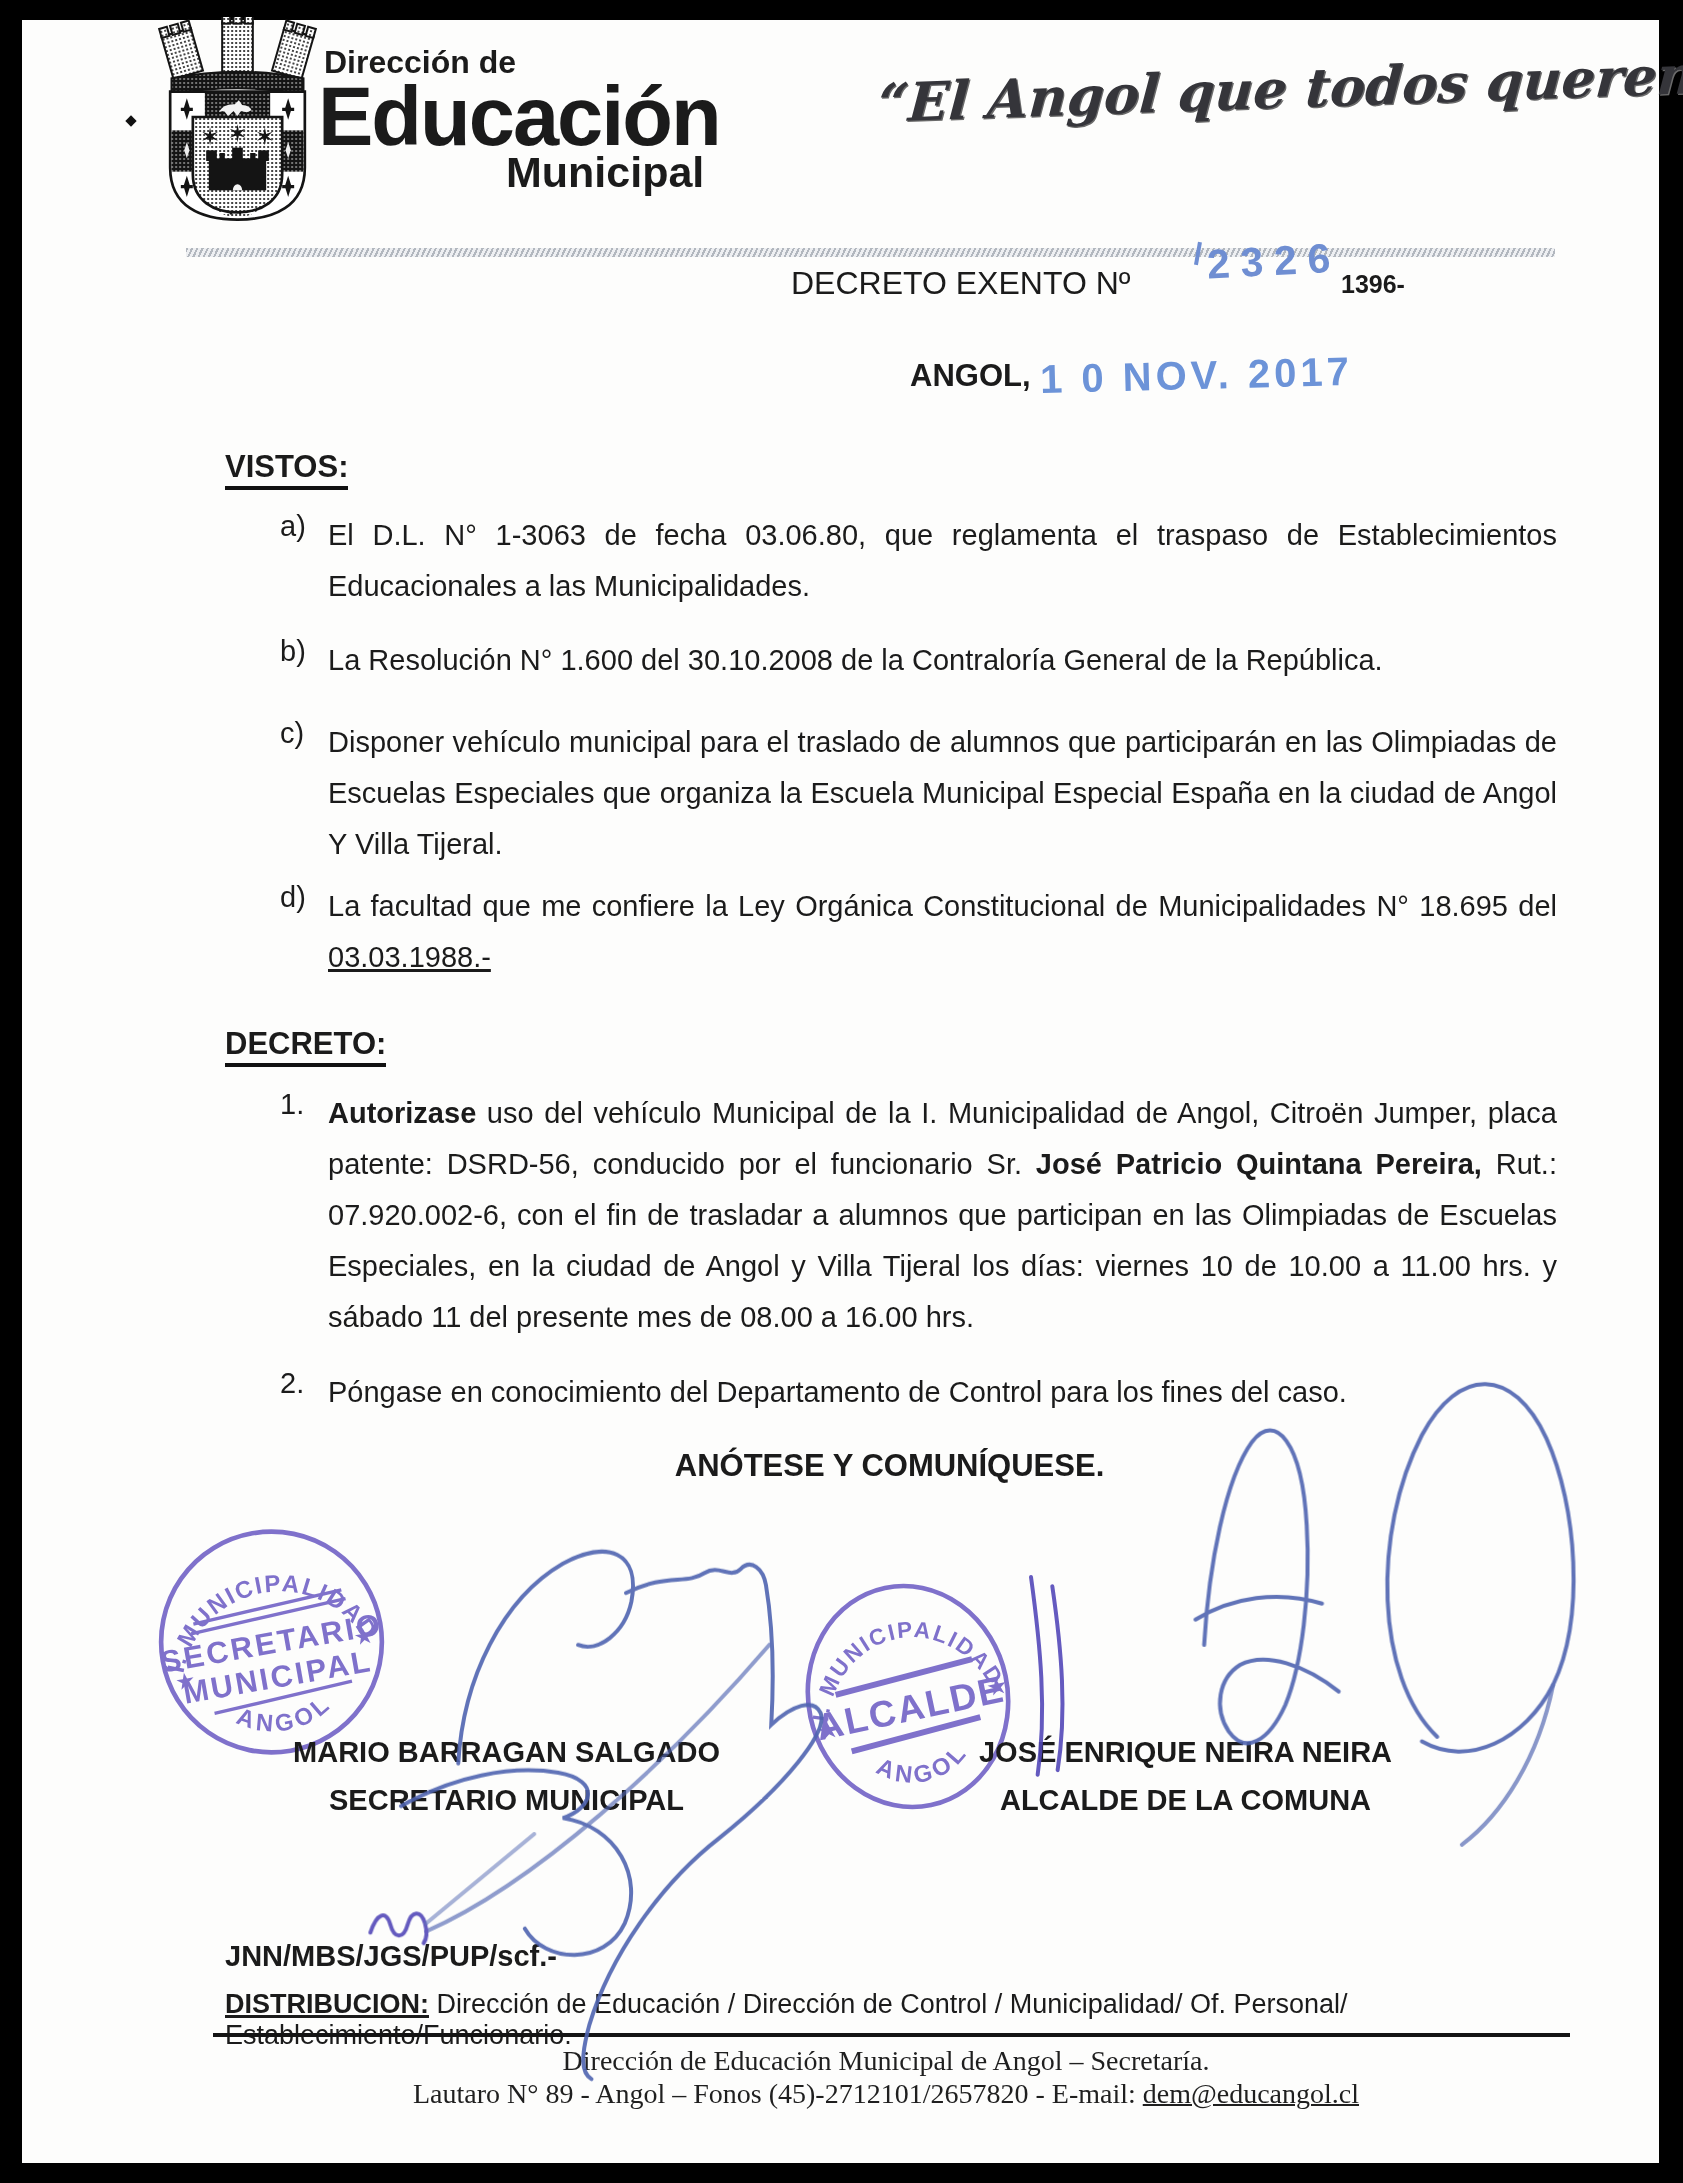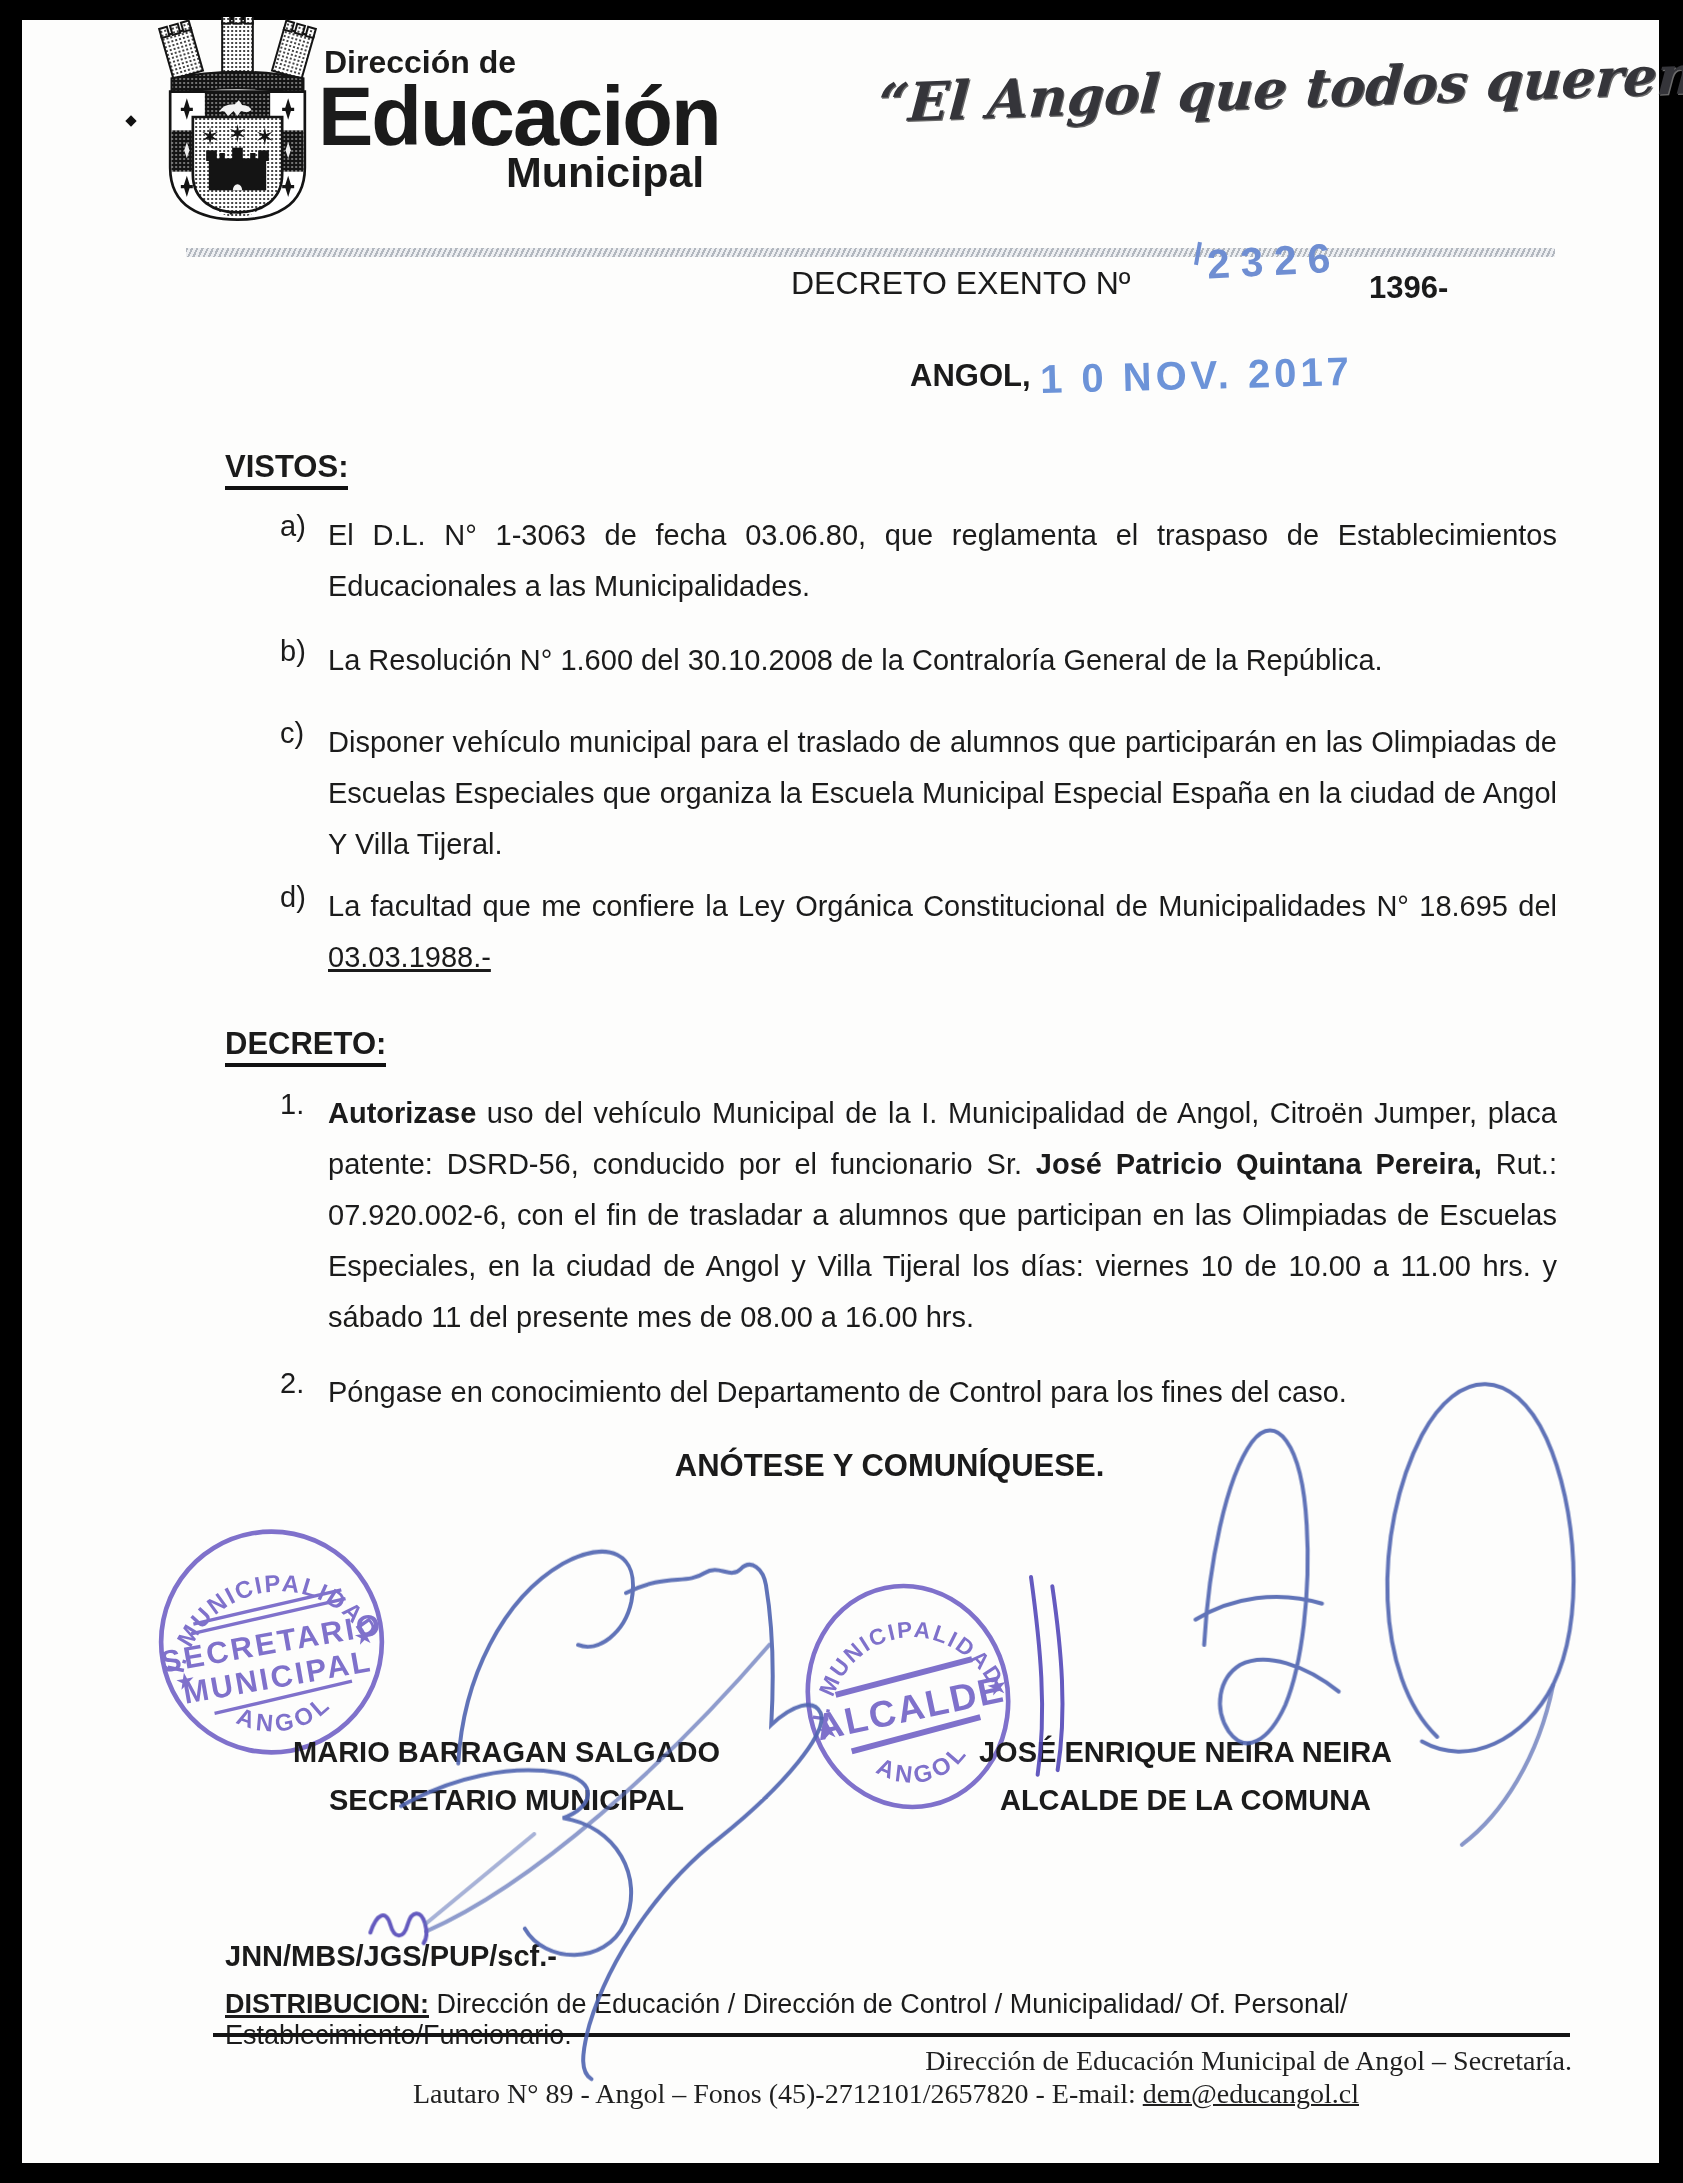--- a/index.html
+++ b/index.html
@@ -20,21 +20,21 @@
           text-shadow:1.3px 1.3px 0 #6a6a6a;}
   .speck{left:127px;top:117px;width:8px;height:8px;background:#111;transform:rotate(45deg);}
   .rule-hatch{left:186px;top:248px;width:1369px;height:9.3px;opacity:.75;
       background:repeating-linear-gradient(115deg,#99a0aa 0 2px,#e9ebef 2px 4.7px);}
 
   
   .doc-title{left:791px;top:265px;font-size:32px;font-weight:normal;}
   .stamp-num{left:1207px;top:238px;font-size:41px;font-weight:bold;color:#6f8ed2;
              letter-spacing:10.7px;transform:rotate(-3deg);}
   .tick{left:1196px;top:242px;width:4px;height:22.6px;background:#6f8ed2;transform:rotate(10deg);}
-  .typed-num{left:1341px;top:270px;font-size:31px;font-weight:bold;margin-left:28px;}
+  .typed-num{left:1341px;top:270px;font-size:25px;font-weight:bold;}
   .city{left:910px;top:358px;font-size:31px;font-weight:bold;}
   .date-stamp{left:1040px;top:353px;font-size:40px;font-weight:bold;color:#6c93d8;
               letter-spacing:4px;transform:rotate(-1.5deg);}
 
   
   .sect{font-size:31px;font-weight:bold;border-bottom:4.7px solid #111;padding-bottom:0.7px;}
   .vistos-h{left:225px;top:429px;margin-top:20px;}
   .decreto-h{left:225px;top:1026px;}
 
   
@@ -44,21 +44,21 @@
   .closing{left:623px;top:1448px;width:533px;text-align:center;font-size:31px;font-weight:bold;}
 
   
   .sig-name{position:absolute;width:453px;text-align:center;font-size:29px;font-weight:bold;}
   .initials{left:225px;top:1940px;font-size:29px;font-weight:bold;}
   .dist{left:225px;top:1989px;width:1332px;font-size:27px;}
   .bu{font-weight:bold;text-decoration:underline;text-decoration-thickness:2.7px;}
   .foot-rule{left:213px;top:2033px;width:1357px;height:4px;background:#141414;}
   .footer{left:200px;width:1372px;text-align:center;font-family:"Liberation Serif",serif;
           font-size:28px;color:#1f1f1f;}
-  .f1{top:2045px;text-align:right;} .f2{top:2078px;}
+  .f1{top:2045px;} .f2{top:2078px;}
   .email{text-decoration:underline;text-decoration-thickness:2px;}
 
   .stampsvg{position:absolute;opacity:.88;}
   .ink{position:absolute;left:0;top:0;pointer-events:none;}
 </style>
 </head>
 <body>
 
 <div class="page"></div>
 

